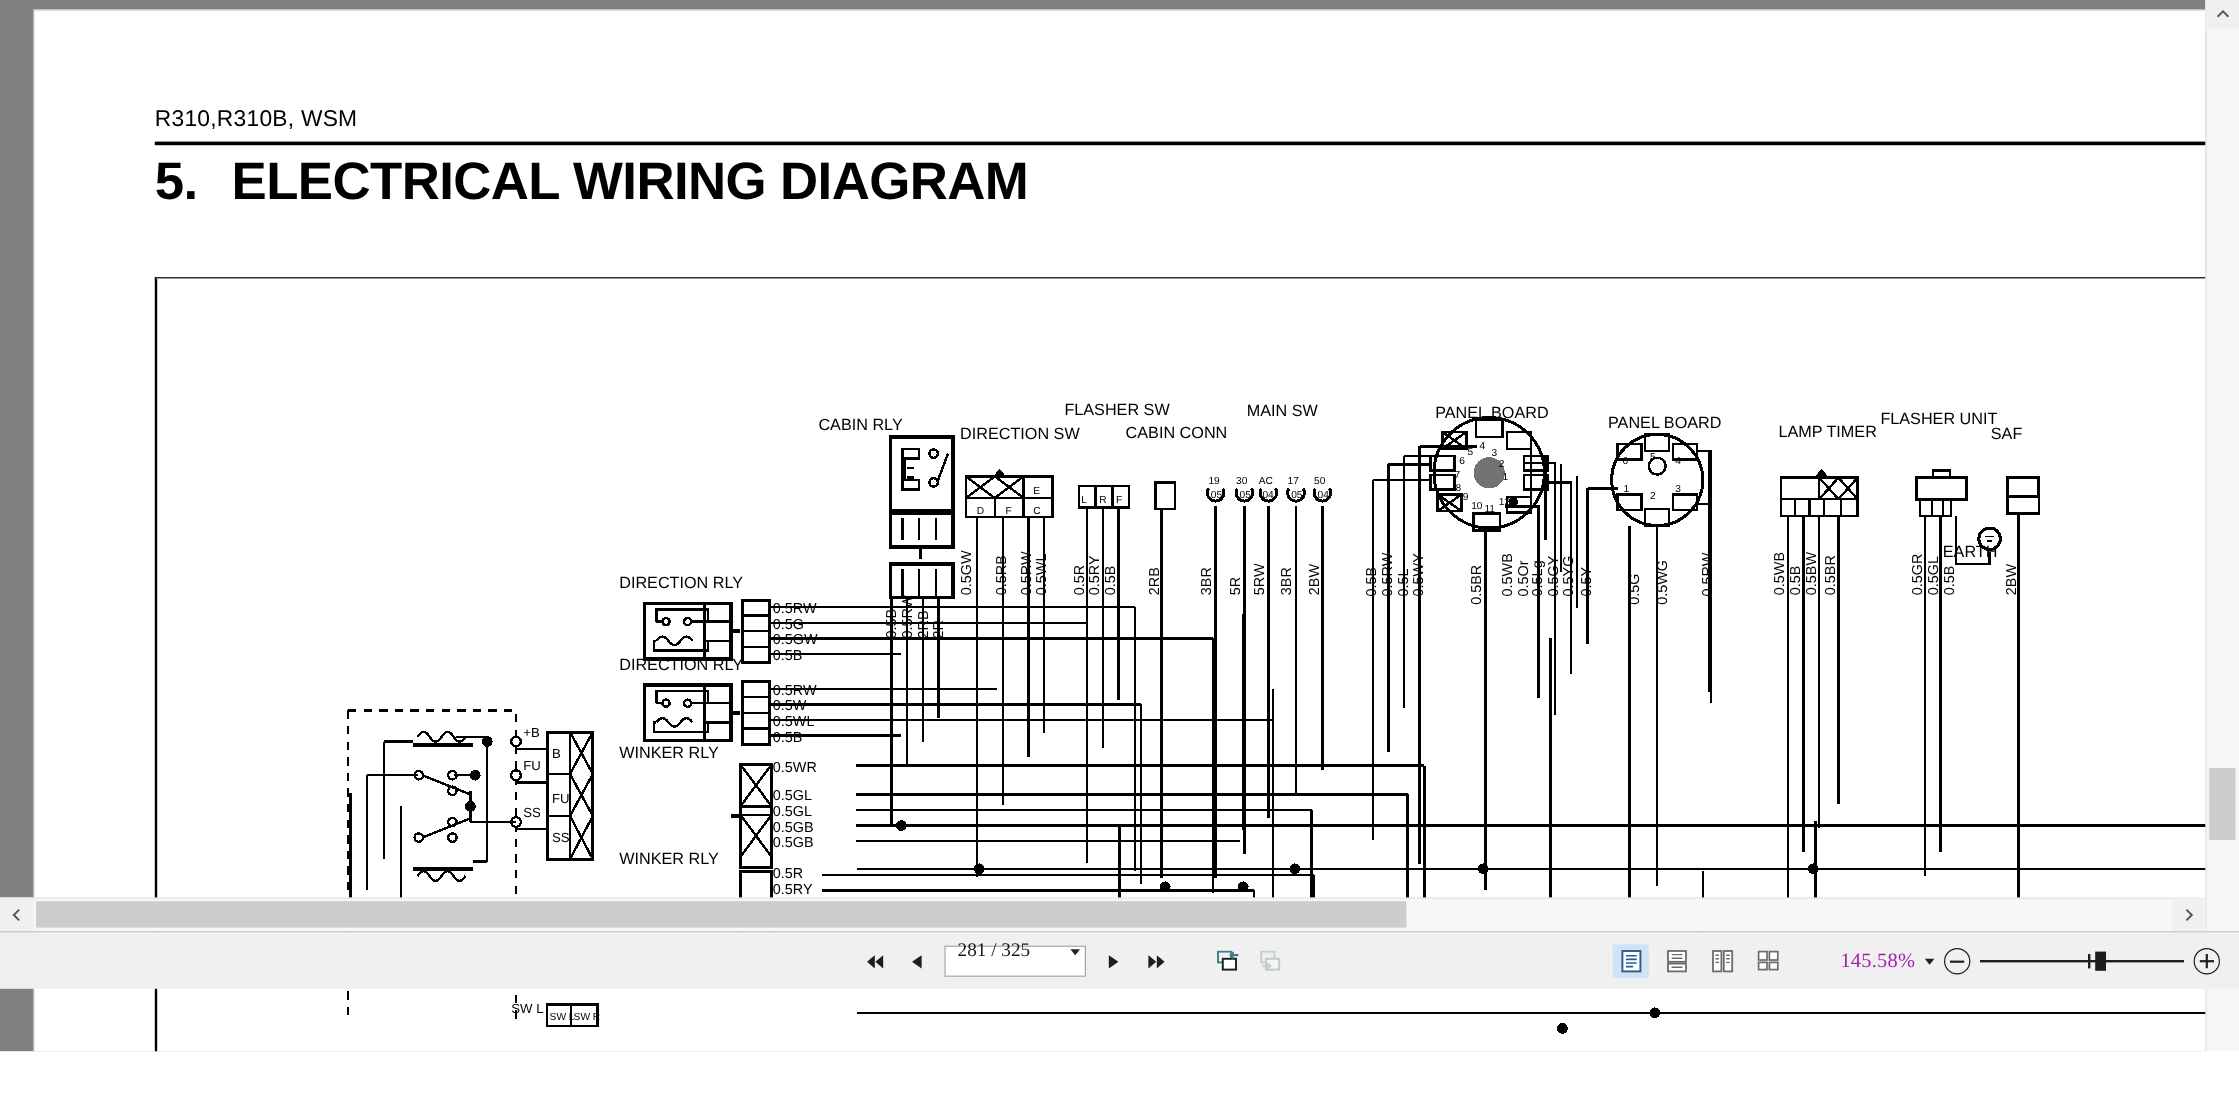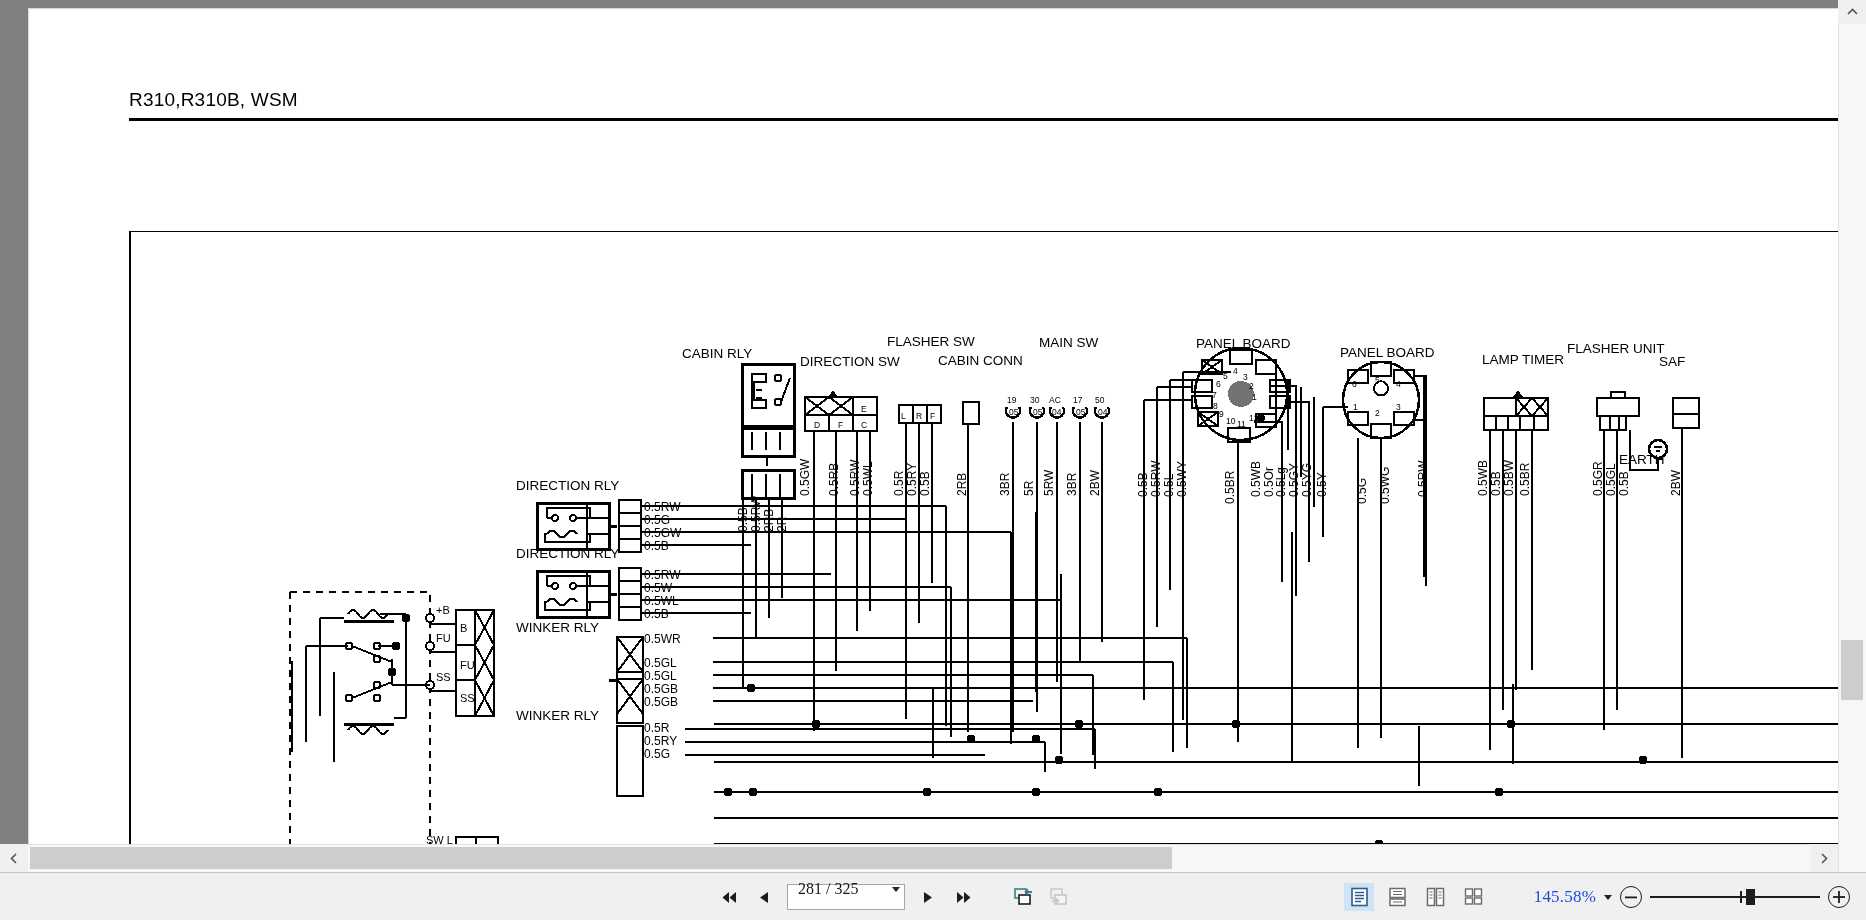--- a/index.html
+++ b/index.html
@@ -3,21 +3,21 @@
 <meta charset="utf-8">
 <style>
   * { box-sizing: border-box; }
   html, body {
     margin: 0; padding: 0;
     width: 1866px; height: 924px;
     overflow: hidden;
     font-family: "Liberation Sans", sans-serif;
     background: #ffffff;
   }
-  #app { position: relative; width: 1866px; height: 920px; background: #f0f0f0; }
+  #app { position: relative; width: 1866px; height: 824px; background: #f0f0f0; }
 
   
   #viewport {
     position: absolute; left: 0; top: 0;
     width: 1838px; height: 876px;
     overflow: hidden;
     background: #808080;
   }
   #page {
     position: absolute; left: 28px; top: 8px;
@@ -105,21 +105,21 @@
   }
   .tb-btn.dim { opacity:.35; }
   .pageinput {
     width:118px; height:26px; background:#fff; border:1px solid #a6a6a6;
     display:flex; align-items:center; padding:0 4px 16px 10px;
     font-size:16px; color:#1a1a1a; font-family:"Liberation Serif", serif;
   }
   .pageinput .val { flex:1; }
   .caret-dn { width:0;height:0;border-left:4px solid transparent;border-right:4px solid transparent;border-top:5px solid #222; }
   .zoomtxt {
-    font-size:17px; color:#1d4ed8; font-family:"Liberation Serif", serif;
+    font-size:17px; color:#a21caf; font-family:"Liberation Serif", serif;
     min-width:78px; text-align:right; letter-spacing:.2px;
   }
   .viewmode {
     width:30px; height:28px; display:flex; align-items:center; justify-content:center;
   }
   .viewmode.active { background:#cfe3f5; }
   .zoomslider { position:relative; width:170px; height:26px; display:flex;align-items:center; }
   .zs-line { position:absolute; left:0; right:0; top:12px; height:2px; background:#1d1d1d; }
   .zs-knob { position:absolute; left:96px; top:5px; width:9px; height:16px; background:#1d1d1d; }
   .zs-tick { position:absolute; left:90px; top:7px; width:2px; height:12px; background:#1d1d1d; }
@@ -131,20 +131,23 @@
 <body>
 
 <div id="app">
 
   <div id="viewport">
     <div id="page">
 
       <div class="doc-running-head">R310,R310B, WSM</div>
       <div class="doc-rule"></div>
 
+      <div class="doc-h1">
+        <span class="num">5.</span><span>ELECTRICAL WIRING DIAGRAM</span>
+      </div>
 
       <div id="diagram-frame">
       <svg class="diagram" width="1730" height="1000" viewBox="0 0 1730 1000" shape-rendering="crispEdges">
         <g stroke="#000" fill="none" stroke-width="2">
 
           <g>
             <rect x="612" y="132" width="52" height="62" stroke-width="3"></rect>
             <path d="M622 142 h14 v8 h-12 v18 h12 v8 h-14 z" stroke-width="2"></path>
             <circle cx="648" cy="146" r="3.5"></circle>
                 <circle cx="648" cy="170" r="3.5"></circle>

